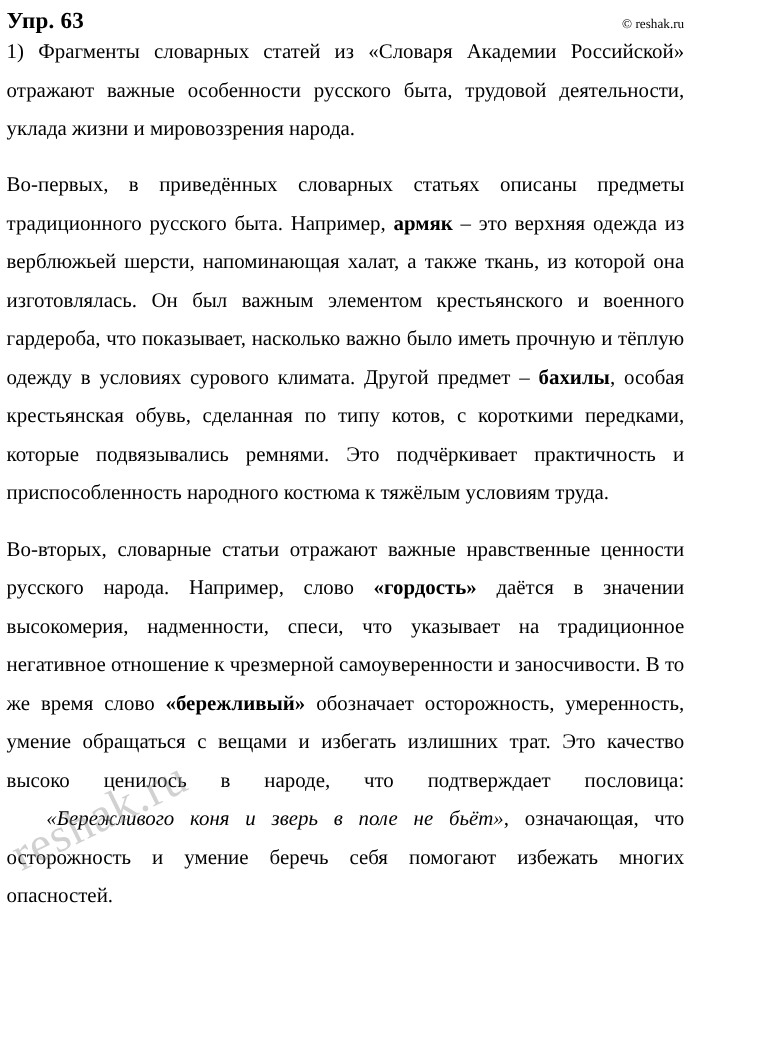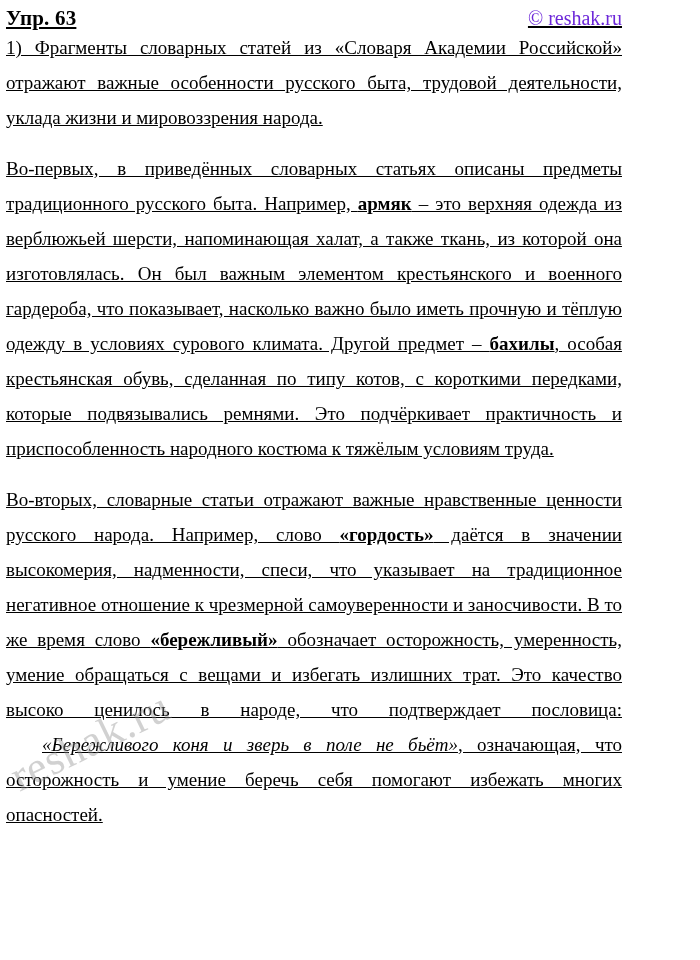--- a/index.html
+++ b/index.html
@@ -14,38 +14,37 @@
     color: #000000;
     overflow: hidden;
     position: relative;
   }
   .page {
     position: relative;
     width: 628px;
     height: 960px;
     box-sizing: border-box;
     padding: 0 4px;
-    text-decoration: underline;
   }
   .header {
     display: flex;
     align-items: baseline;
     justify-content: space-between;
     padding: 6px 2px 0 2px;
     height: 30px;
     box-sizing: border-box;
   }
   .ex-title {
     font-size: 21px;
     font-weight: bold;
     letter-spacing: 0.2px;
   }
   .copyright {
-    font-size: 20px;
-    color: #6d28d9;
+    font-size: 12px;
+    color: #000000;
   }
   .content {
     padding: 0 2px;
   }
   p.para {
     margin: 0 0 16px 0;
     font-size: 19px;
     line-height: 35px;
     text-align: justify;
     text-align-last: left;

